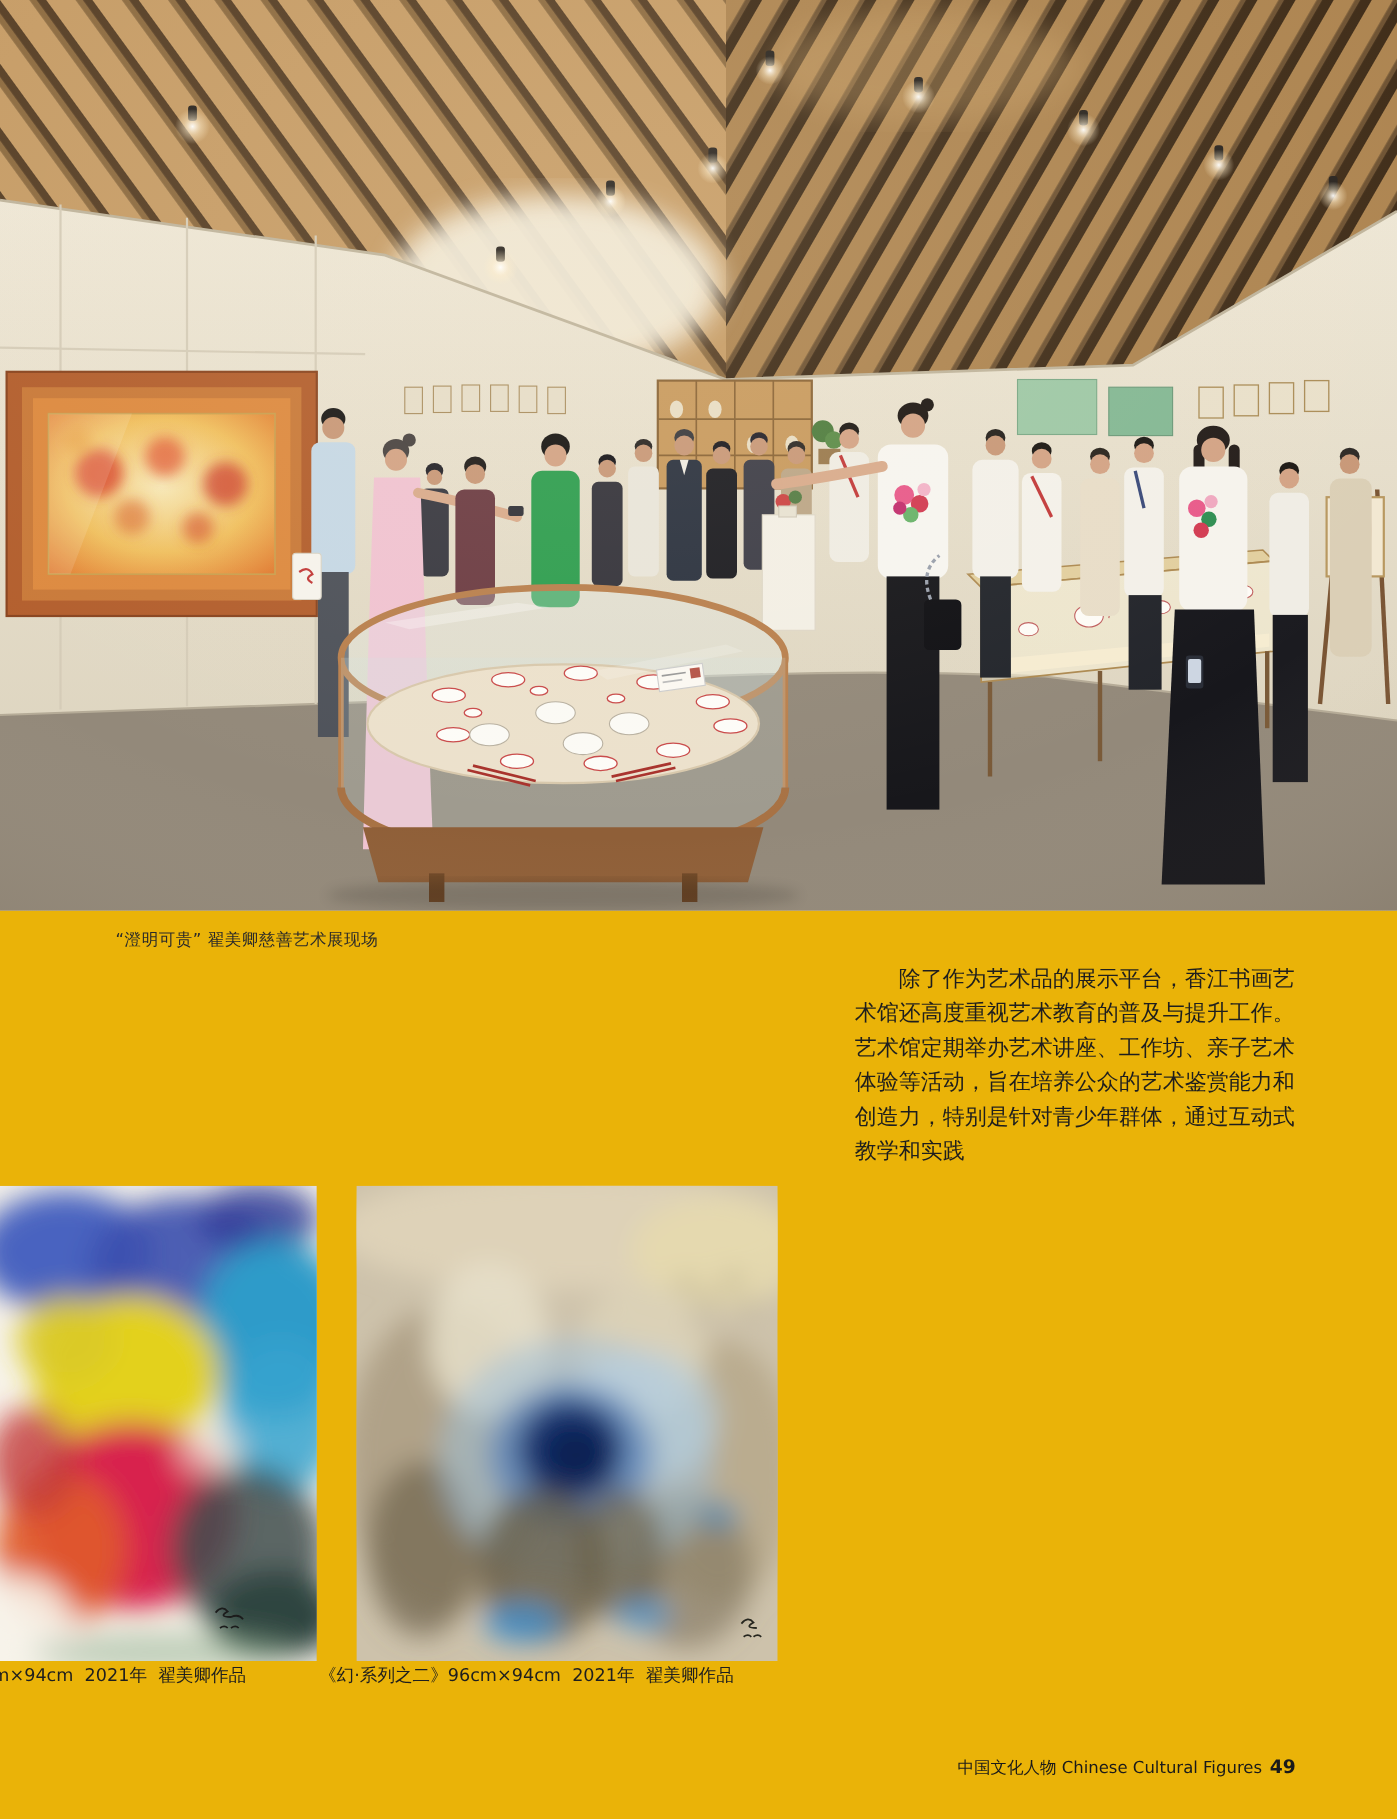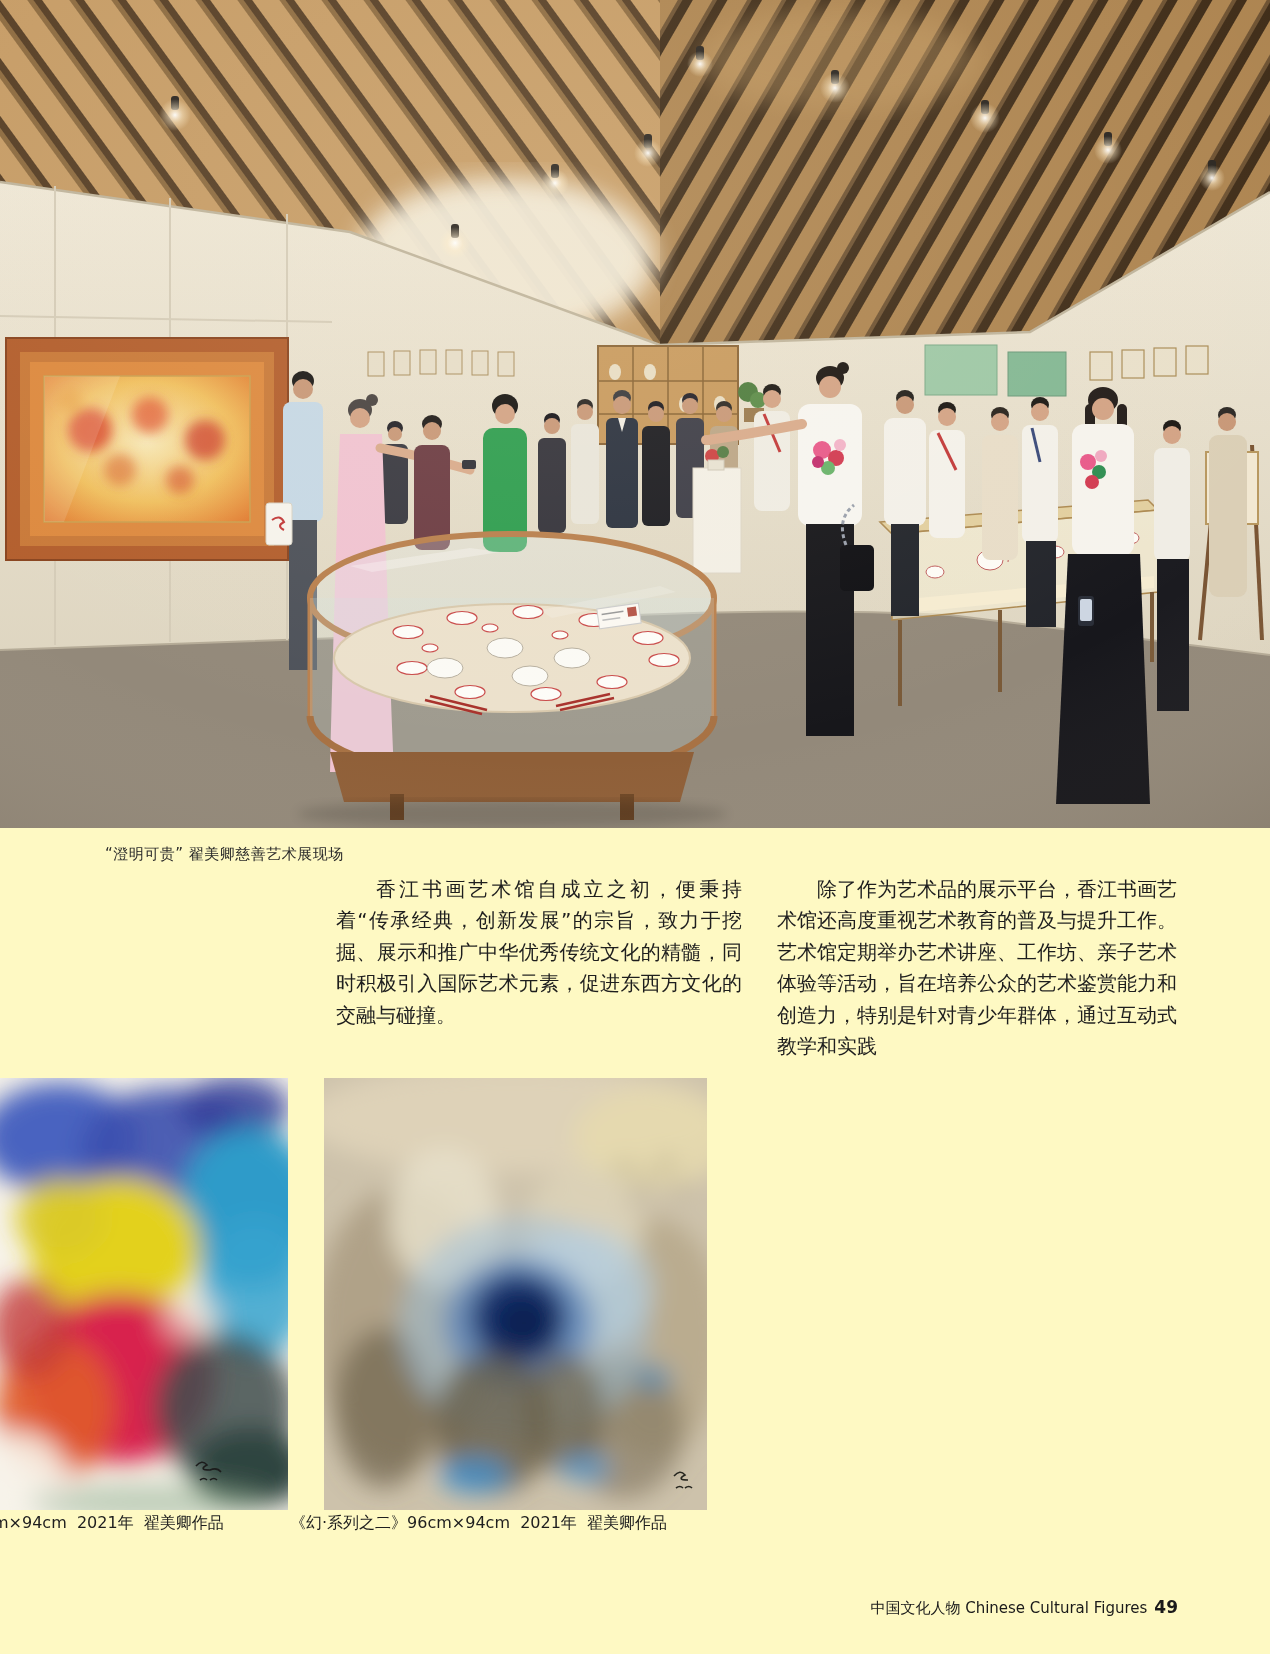--- a/index.html
+++ b/index.html
@@ -1,16 +1,16 @@
 <!DOCTYPE html>
 <html><head>
 <meta charset="utf-8">
 <style>
   html,body { margin:0; padding:0; background:#ffffff; }
-  .page { position:relative; width:1270px; height:1654px; background:#fef9c3; overflow:hidden;
+  .page { position:relative; width:1270px; height:1654px; background:#eab308; overflow:hidden;
           font-family:"DejaVu Sans","Liberation Sans",sans-serif; }
   .hero { position:absolute; left:0; top:0; width:1270px; height:828px; margin:0; }
   .hero svg { display:block; }
   .hero-caption { position:absolute; left:105px; top:845px; font-size:15px; color:#2a2a2a;
                   letter-spacing:0.5px; white-space:pre-wrap; }
   .col { position:absolute; top:874px; font-size:20px; line-height:31.4px; color:#1e1e1e;
          text-align:justify; }
   .col1 { left:336px; width:406px; }
   .col2 { left:777px; width:400px; }
   .col p { margin:0; }
@@ -407,23 +407,20 @@
             <rect x="1209" y="435" width="38" height="162" rx="9" fill="#dbcfb6"></rect>
           </g>
       </g>
 
       <rect width="1270" height="828" fill="url(#warm)"></rect>
     </svg>
   </figure>
 
   <div class="hero-caption">“澄明可贵” 翟美卿慈善艺术展现场</div>
 
-  <div class="col col1">
-    <p class="indent">香江书画艺术馆自成立之初，便秉持着“传承经典，创新发展”的宗旨，致力于挖掘、展示和推广中华优秀传统文化的精髓，同时积极引入国际艺术元素，促进东西方文化的交融与碰撞。</p>
-  </div>
   <div class="col col2">
     <p class="indent">除了作为艺术品的展示平台，香江书画艺术馆还高度重视艺术教育的普及与提升工作。艺术馆定期举办艺术讲座、工作坊、亲子艺术体验等活动，旨在培养公众的艺术鉴赏能力和创造力，特别是针对青少年群体，通过互动式教学和实践</p>
   </div>
 
   <figure class="art art1">
     <svg width="288" height="432" viewBox="0 0 288 432" xmlns="http://www.w3.org/2000/svg">
       <defs>
           <filter id="a1b">
             <feGaussianBlur stdDeviation="13"></feGaussianBlur>
           </filter>

